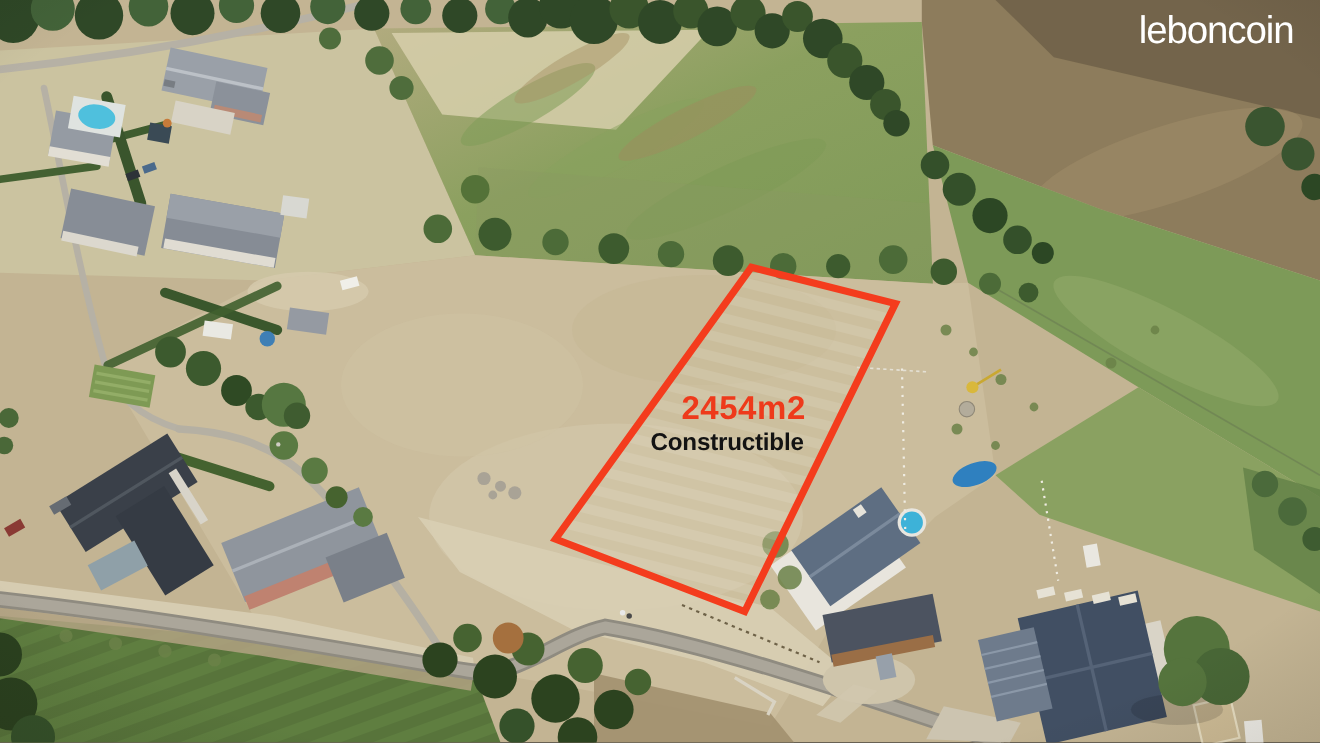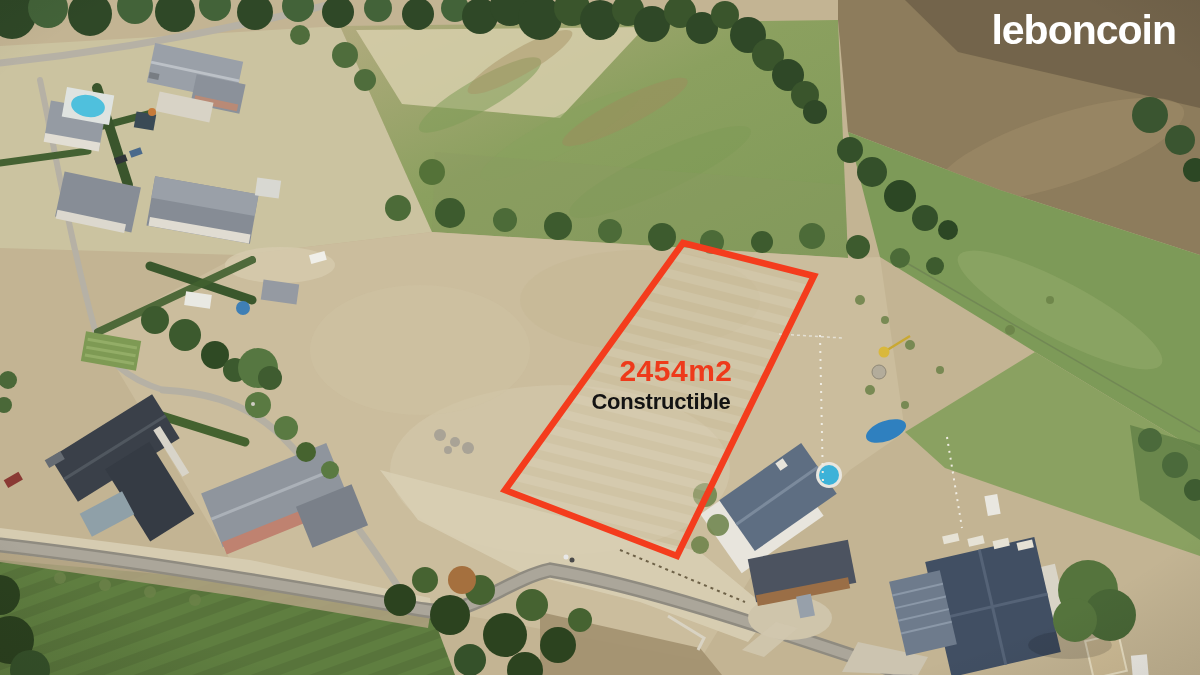--- a/index.html
+++ b/index.html
@@ -6,21 +6,21 @@
   #stage{
     position:relative;width:1200px;height:675px;overflow:hidden;
     font-family:"Liberation Sans",sans-serif;
   }
   #stage svg{position:absolute;left:0;top:0;width:1200px;height:675px;display:block;}
   .parcel-outline{fill:none;stroke-width:6.5;stroke-linejoin:miter;}
   .area-label{font-family:"Liberation Sans",sans-serif;font-weight:700;font-size:30px;letter-spacing:0.5px;text-anchor:middle;}
   .status-label{font-family:"Liberation Sans",sans-serif;font-weight:700;font-size:22px;letter-spacing:-0.2px;text-anchor:middle;}
   .logo{
     position:absolute;top:10px;right:24px;
-    font-size:41px;font-weight:700;letter-spacing:-1px;line-height:1;
+    font-size:35px;font-weight:400;letter-spacing:-1px;line-height:1;
     font-family:"Liberation Sans",sans-serif;
   }
 </style>
 </head>
 <body>
 
 <div id="stage">
 <svg viewBox="0 0 1200 675" xmlns="http://www.w3.org/2000/svg">
   <defs>
     <linearGradient id="slopeGrad" x1="0" y1="0" x2="1" y2="1">

